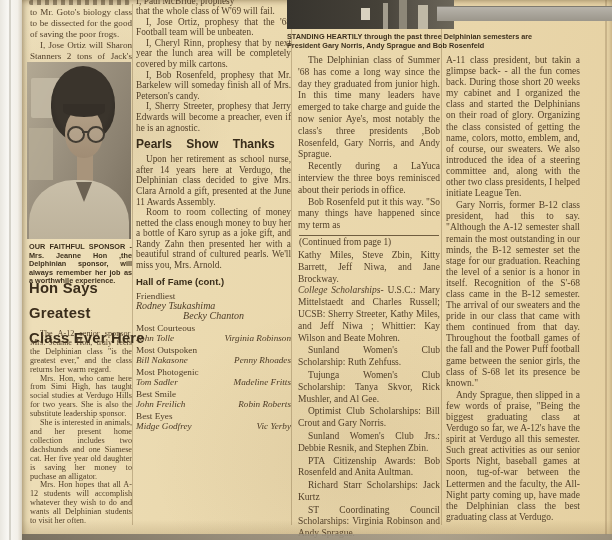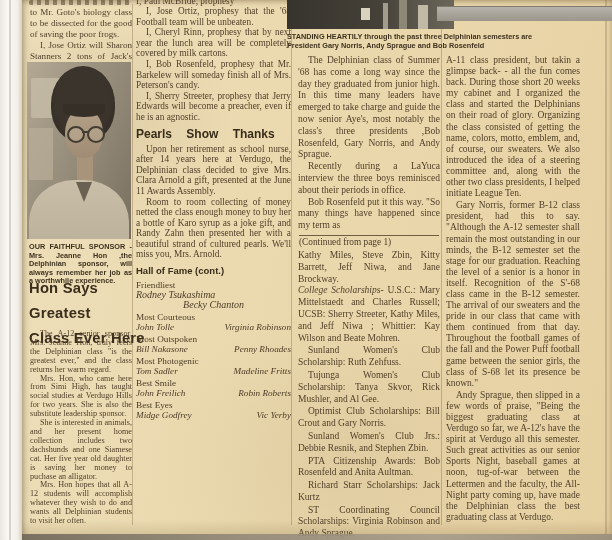--- a/index.html
+++ b/index.html
@@ -157,20 +157,21 @@
     <p class="p c1 indent">The A-12 senior sponsor, Mrs. Jeanne Hon, truly feels the Delphinian class "is the greatest ever," and the class returns her warm regard.</p>
     <p class="p c1 indent">Mrs. Hon, who came here from Simi High, has taught social studies at Verdugo Hills for two years. She is also the substitute leadership sponsor.</p>
     <p class="p c1 indent">She is interested in animals, and her present home collection includes two dachshunds and one Siamese cat. Her five year old daughter is saving her money to puchase an alligator.</p>
     <p class="p c1 indent">Mrs. Hon hopes that all A-12 students will accomplish whatever they wish to do and wants all Delphinian students to visit her often.</p>
   </div>
 
   <div class="col2">
     <div class="clip">
         <span>I, Paul McBride, prophesy</span>
       </div>
+    <p class="p c2">that the whole class of W'69 will fail.</p>
     <p class="p c2 indent">I, Jose Ortiz, prophesy that the '68 Football team will be unbeaten.</p>
     <p class="p c2 indent">I, Cheryl Rinn, prophesy that by next year the lunch area will be completely covered by milk cartons.</p>
     <p class="p c2 indent">I, Bob Rosenfeld, prophesy that Mr. Barkelew will someday finish all of Mrs. Peterson's candy.</p>
     <p class="p c2 indent">I, Sherry Streeter, prophesy that Jerry Edwards will become a preacher, even if he is an agnostic.</p>
     <div class="pearls-h">Pearls Show Thanks</div>
     <p class="p c2 indent">Upon her retirement as school nurse, after 14 years here at Verdugo, the Delphinian class decided to give Mrs. Clara Arnold a gift, presented at the June 11 Awards Assembly.</p>
     <p class="p c2 indent">Room to room collecting of money netted the class enough money to buy her a bottle of Karo syrup as a joke gift, and Randy Zahn then presented her with a beautiful strand of cultured pearls. We'll miss you, Mrs. Arnold.</p>
     <div class="hall-h">Hall of Fame (cont.)</div>
     <div>
       <div class="hall-label">Friendliest</div>

